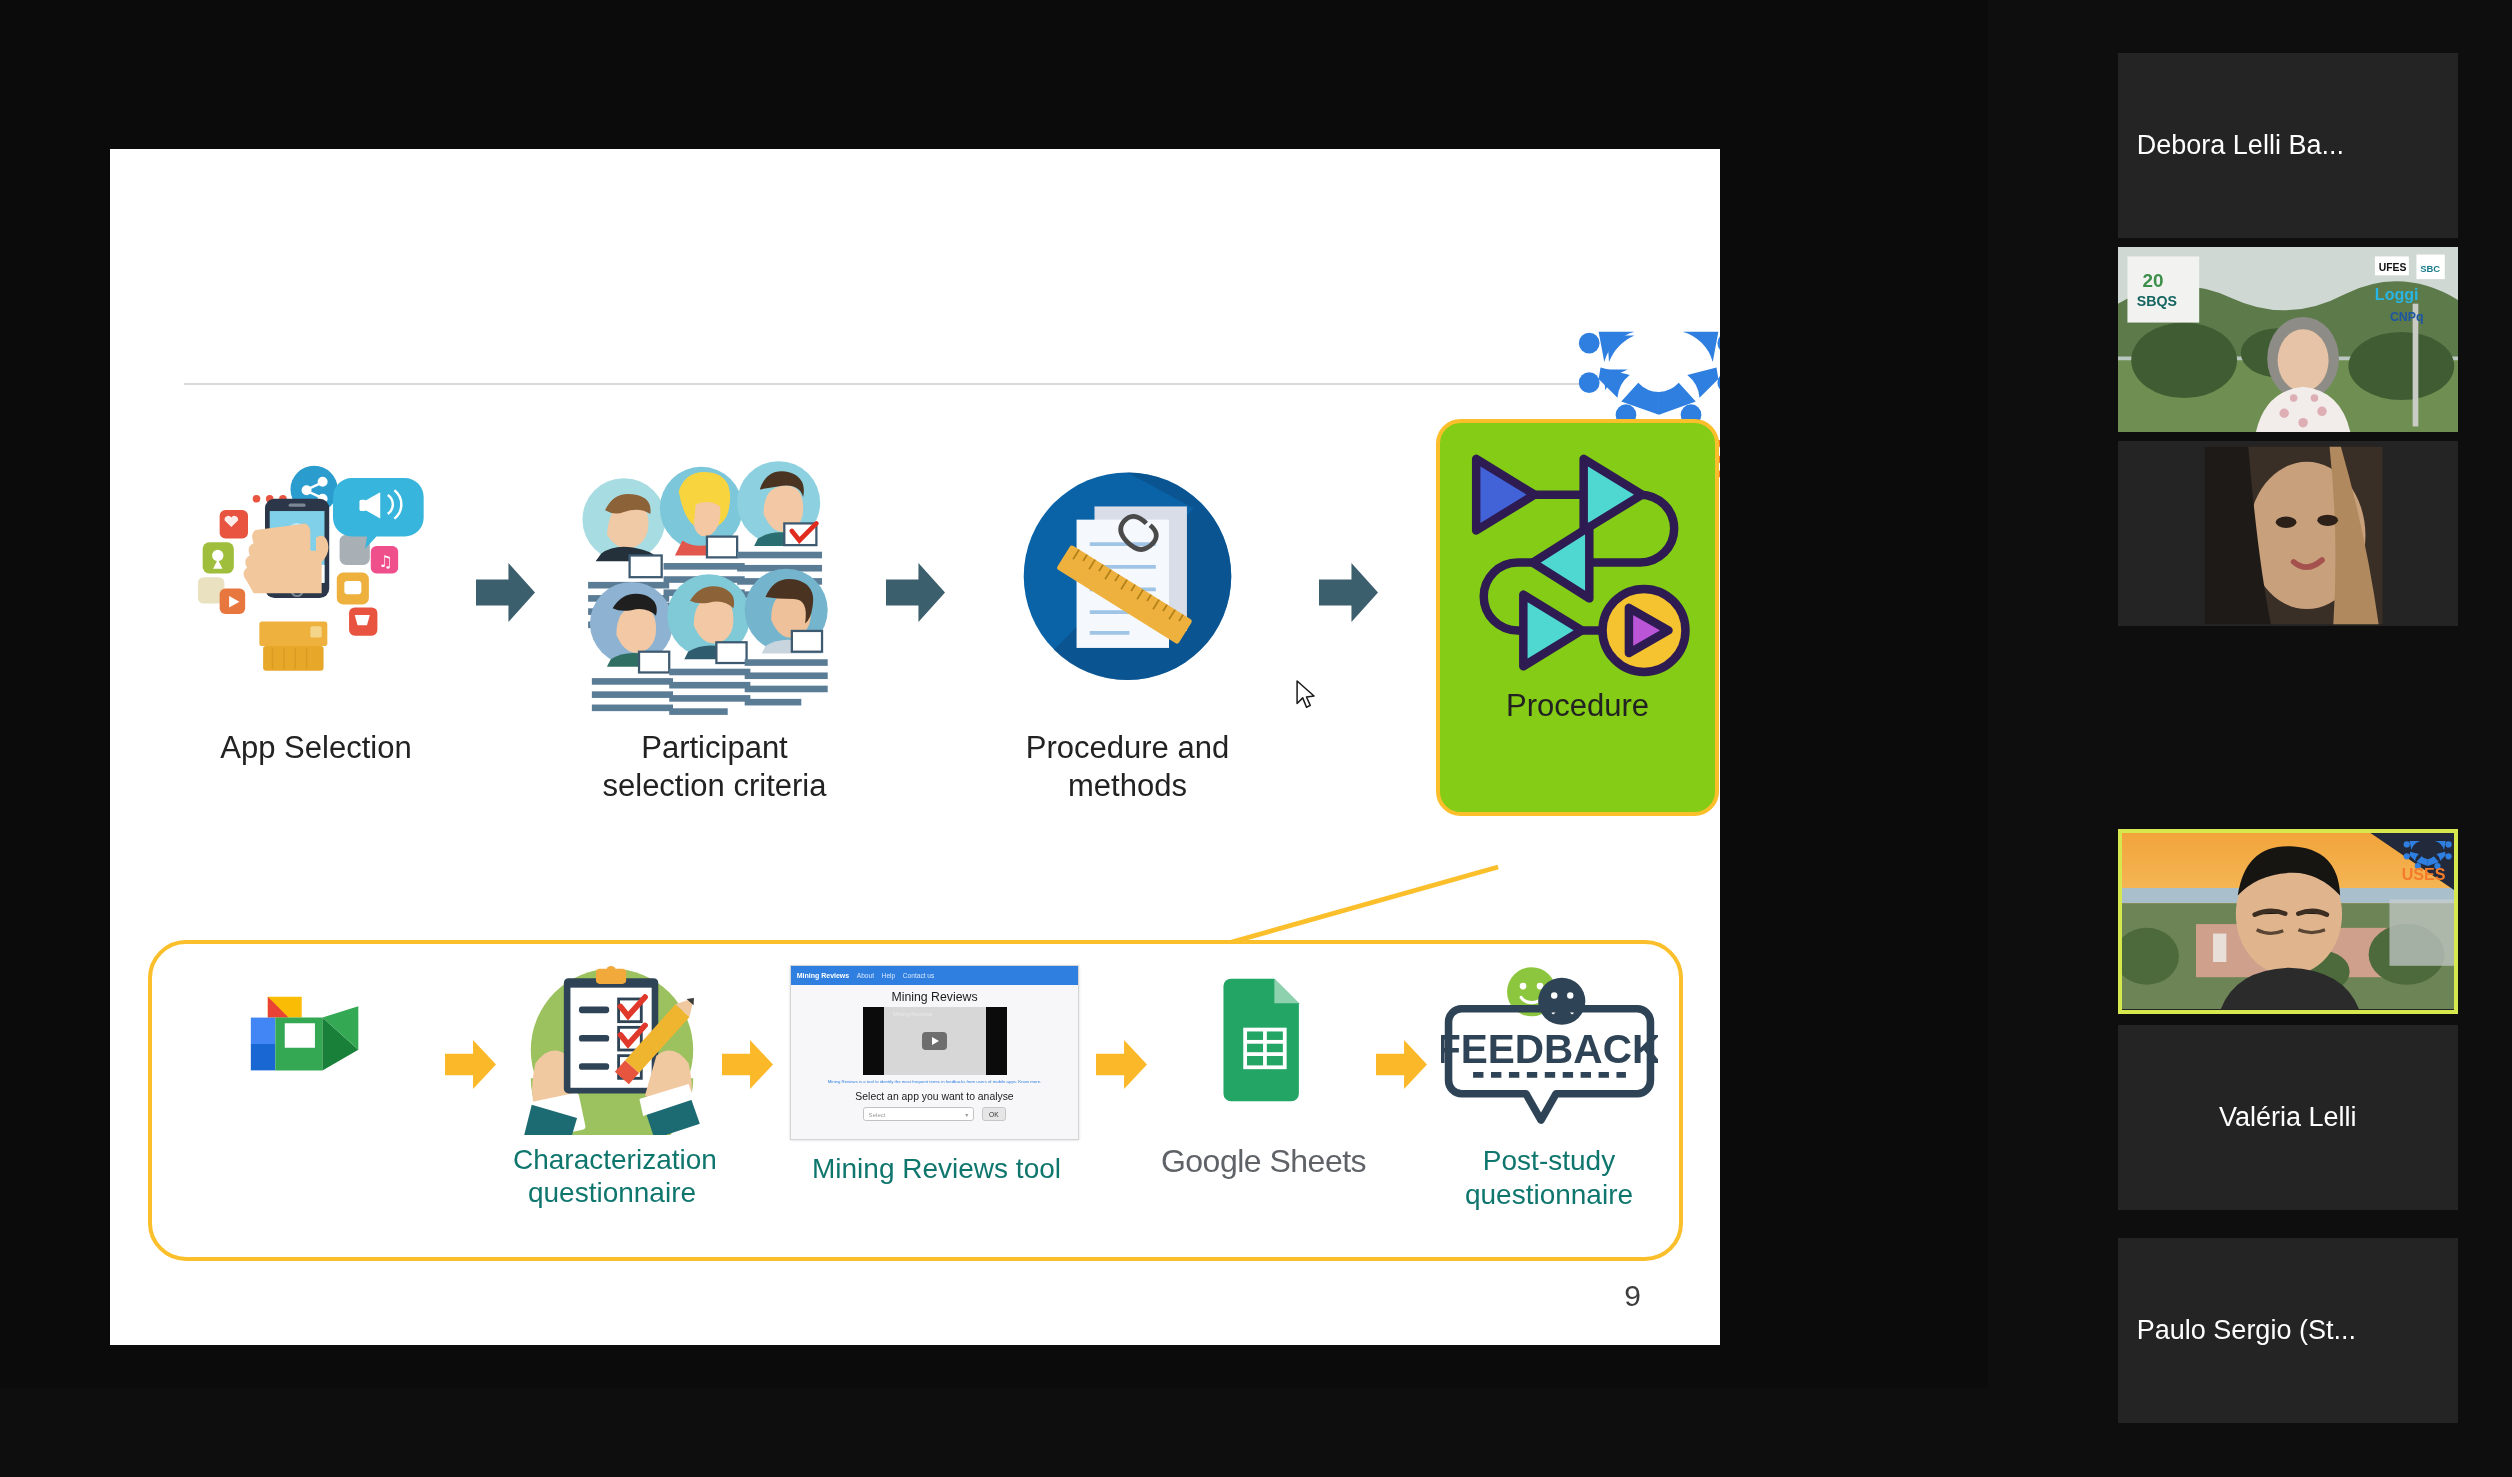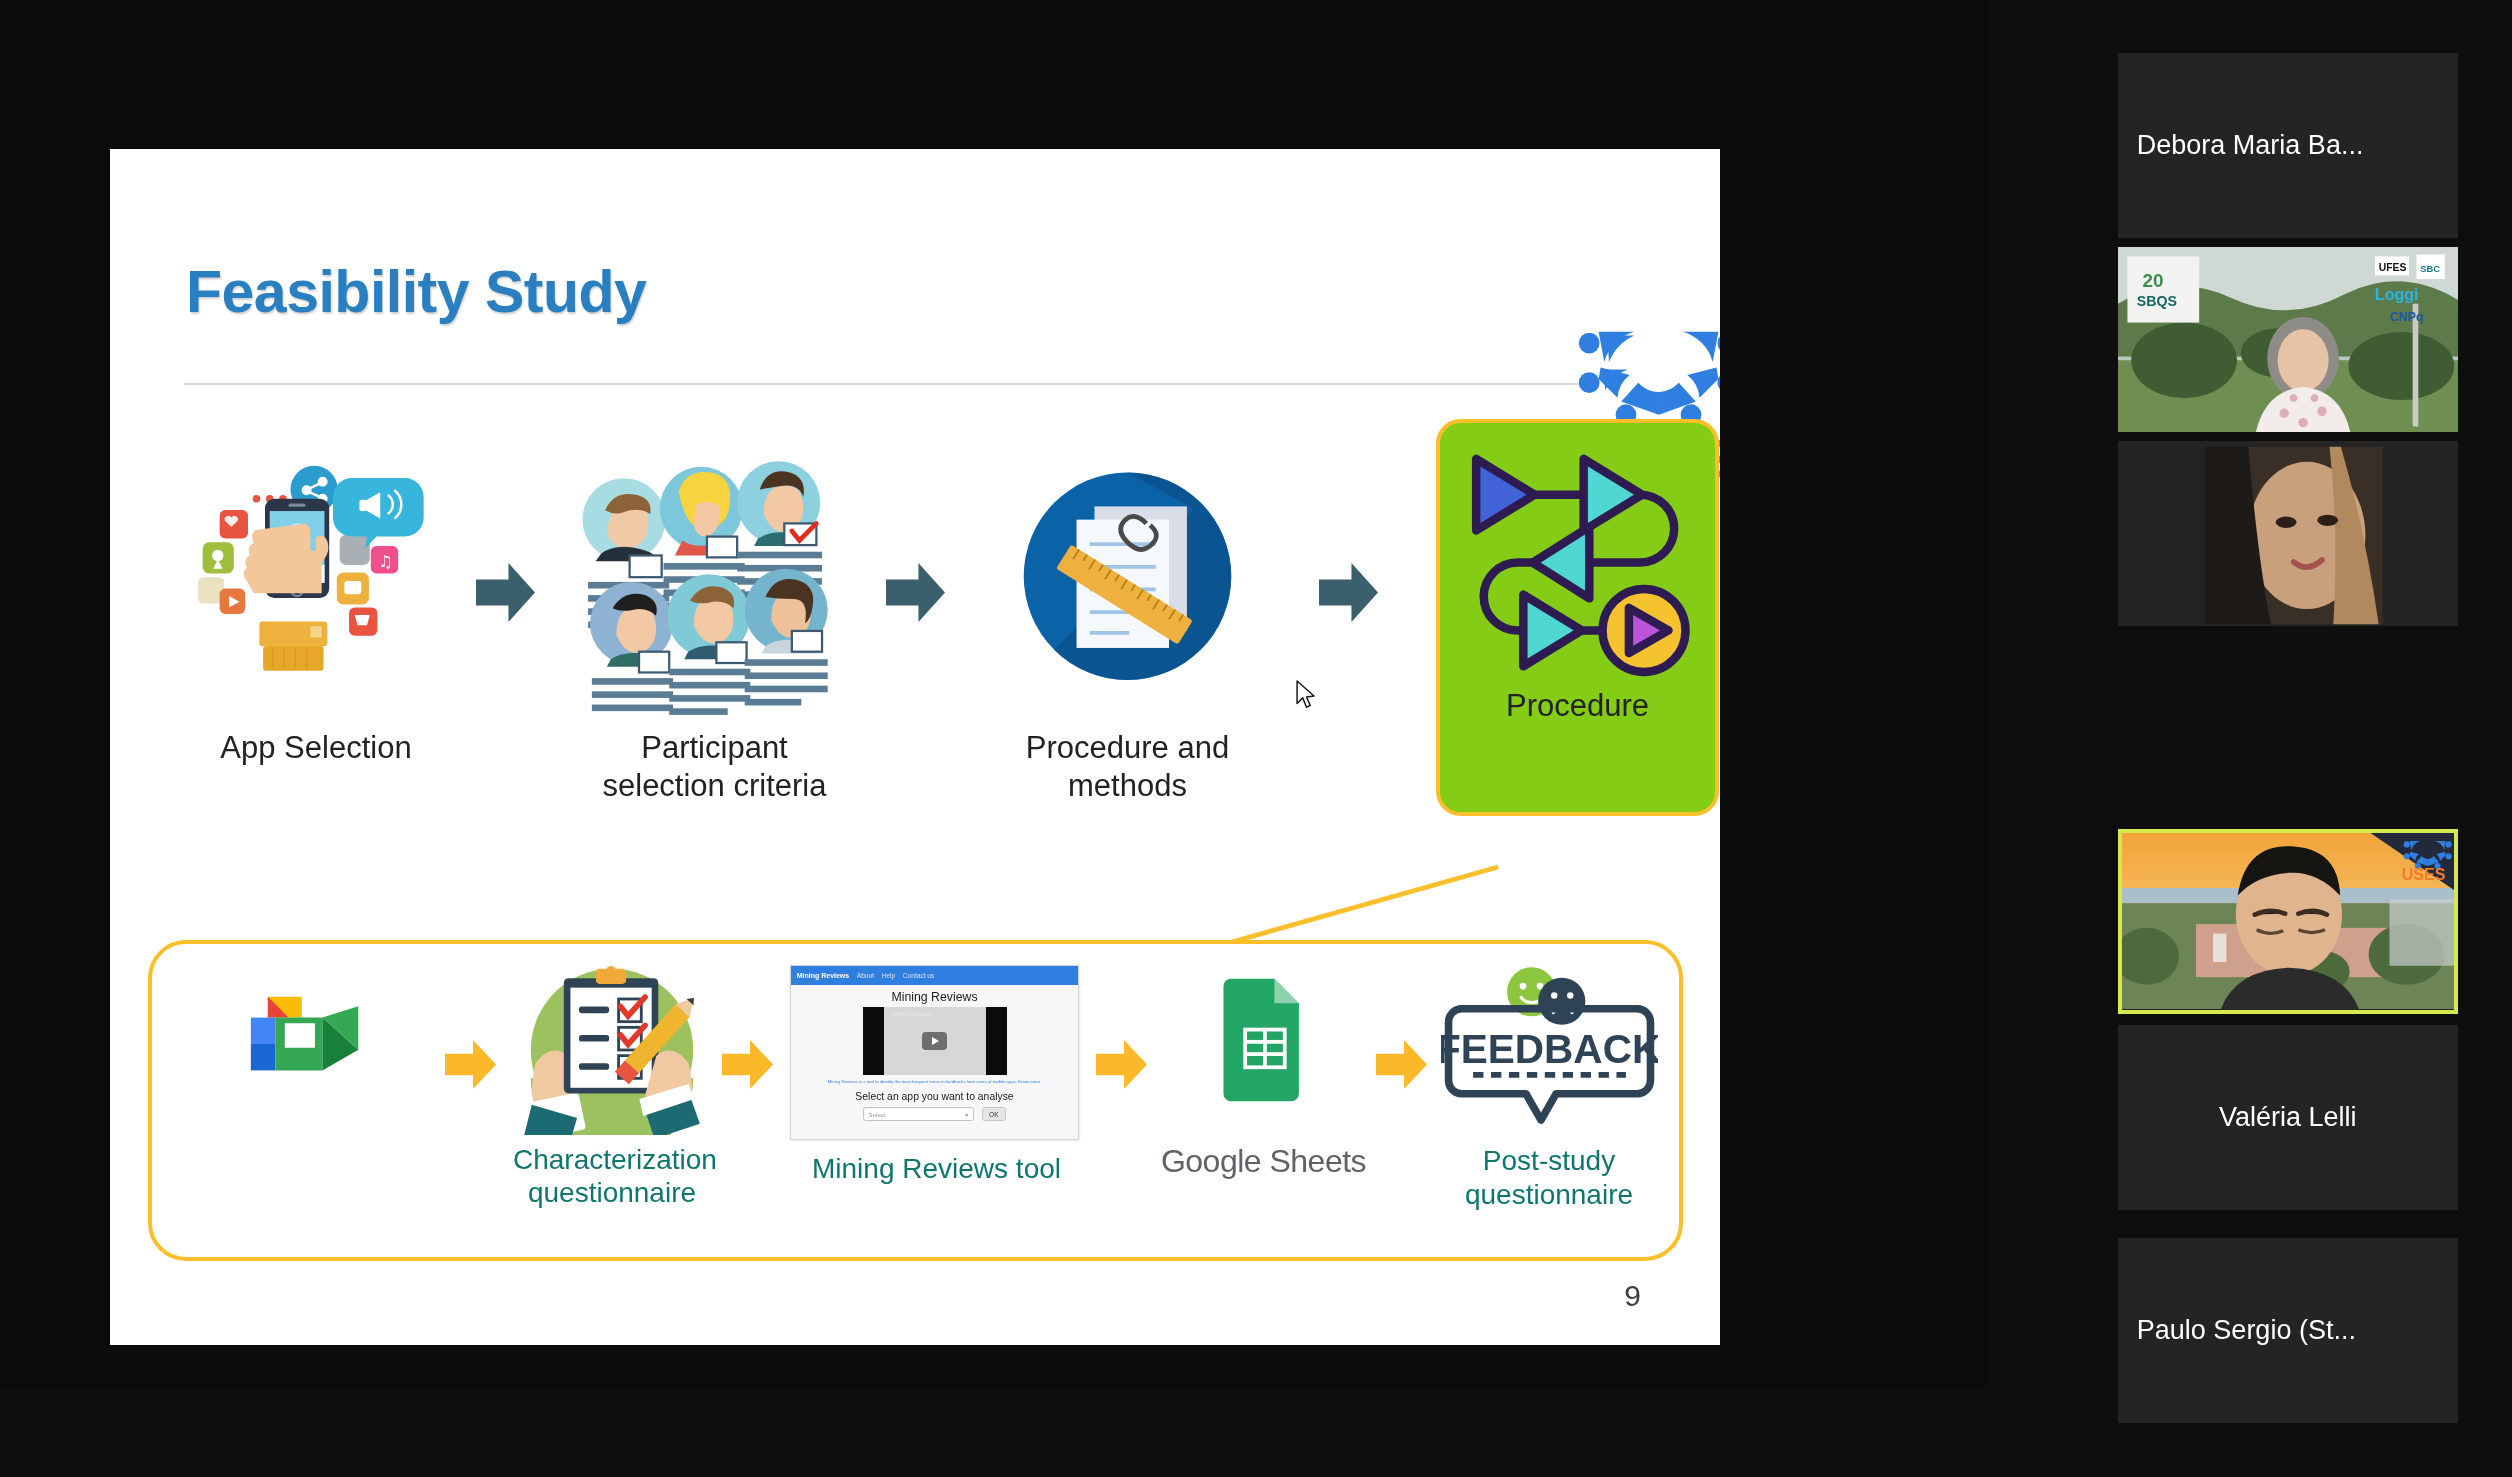--- a/index.html
+++ b/index.html
@@ -168,21 +168,20 @@
   .video-fill { position: absolute; inset: 0; }
 </style>
 </head>
 <body>
 
 <div id="root">
 
   <div id="stage">
     <div id="slide">
 
-      <div class="slide-title">Feasibility Study</div>
       <div class="title-rule"></div>
 
       <div class="uses-logo">
         <div class="uses-mark">
           <svg width="165" height="106" viewBox="0 0 175 112">
             <g fill="#2f7fe0">
               <circle cx="14" cy="20" r="11"></circle>
                 <circle cx="14" cy="62" r="11"></circle>
               <circle cx="161" cy="20" r="11"></circle>
                 <circle cx="161" cy="62" r="11"></circle>
@@ -601,21 +600,21 @@
 
       <svg class="cursor" viewBox="0 0 24 34">
         <polygon points="2,1 2,25 8,19 12,29 16,27 12,18 20,17" fill="#fff" stroke="#1a1a1a" stroke-width="1.6" stroke-linejoin="round"></polygon>
       </svg>
     </div>
   </div>
 
   <div id="rail">
 
     <div class="tile name-only" style="top:53px; height:185px;">
-      <span class="tile-name">Debora Maria Ba...</span>
+      <span class="tile-name">Debora Lelli Ba...</span>
     </div>
 
     <div class="tile" style="top:247px; height:185px;">
       <svg class="video-fill" viewBox="0 0 360 196" preserveAspectRatio="none">
         <rect width="360" height="196" fill="#b9c7c0"></rect>
         <rect y="0" width="360" height="70" fill="#cfd8d3"></rect>
         <path d="M0 60 q60 -34 120 -6 q60 28 120 -4 q60 -30 120 6 v60 H0z" fill="#5c7a4a"></path>
         <path d="M0 120 h360 v76 H0z" fill="#6f8f52"></path>
         <g fill="#3f5c33">
           <ellipse cx="70" cy="120" rx="56" ry="40"></ellipse>

